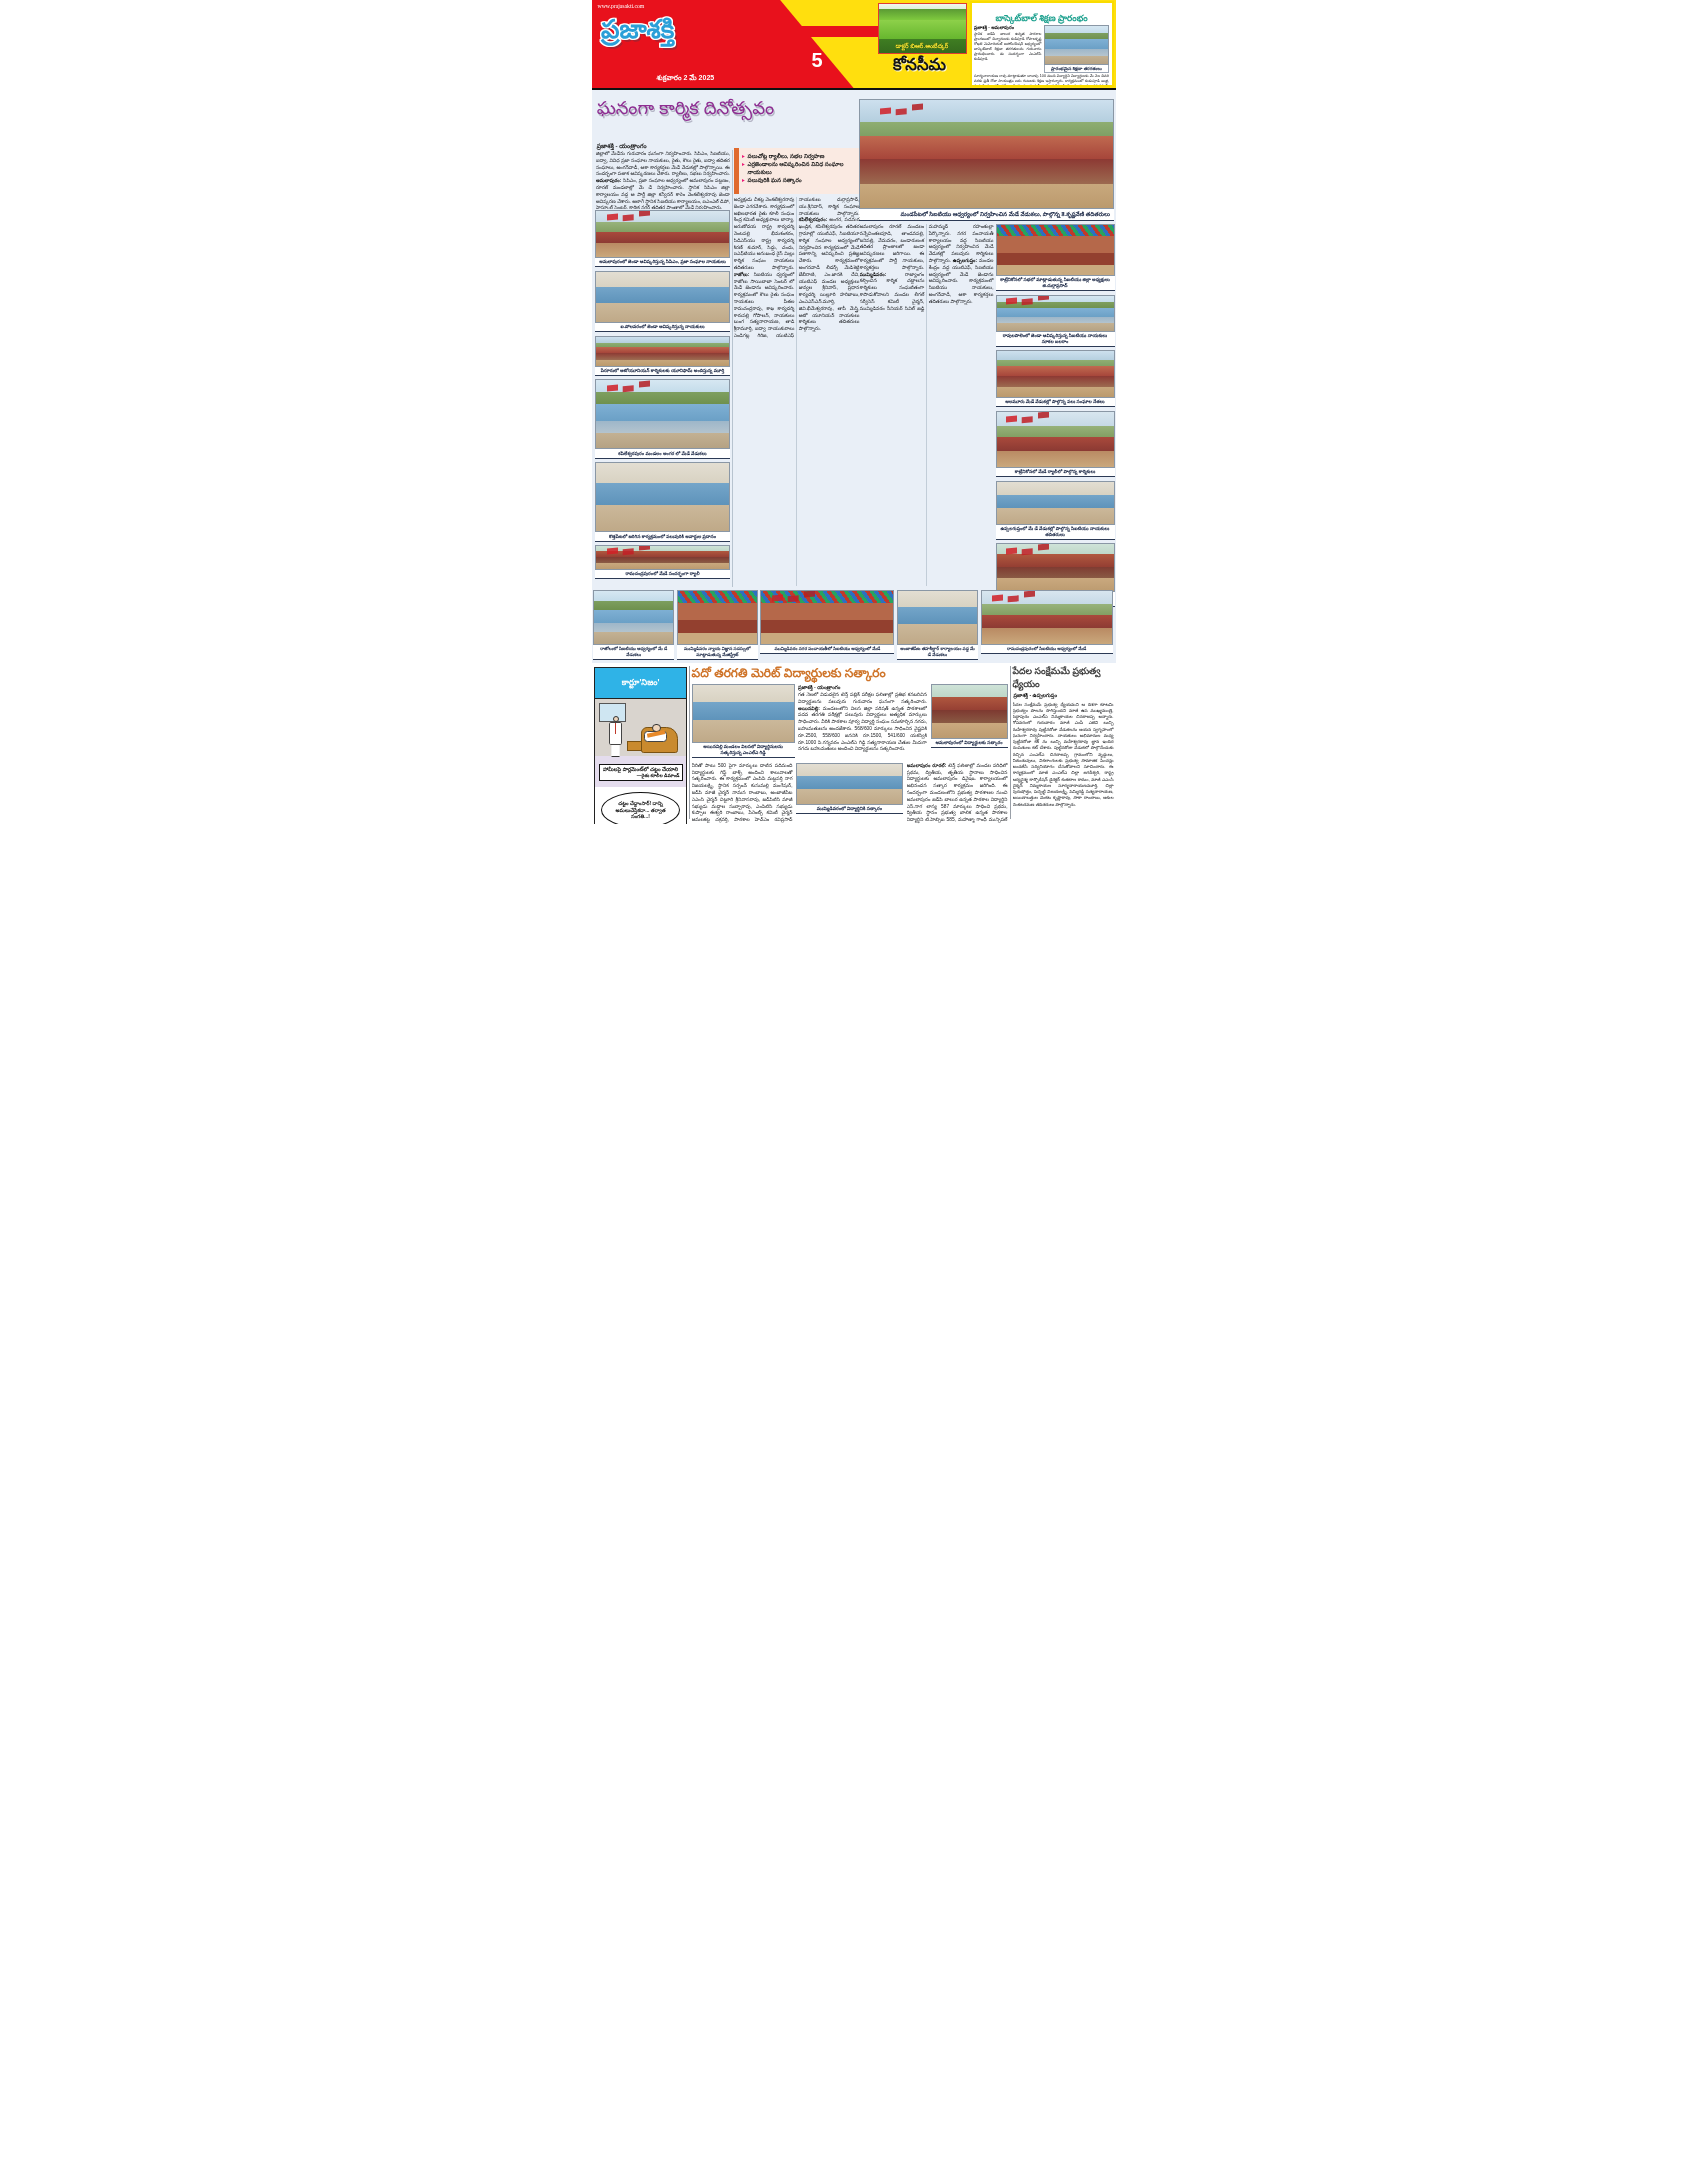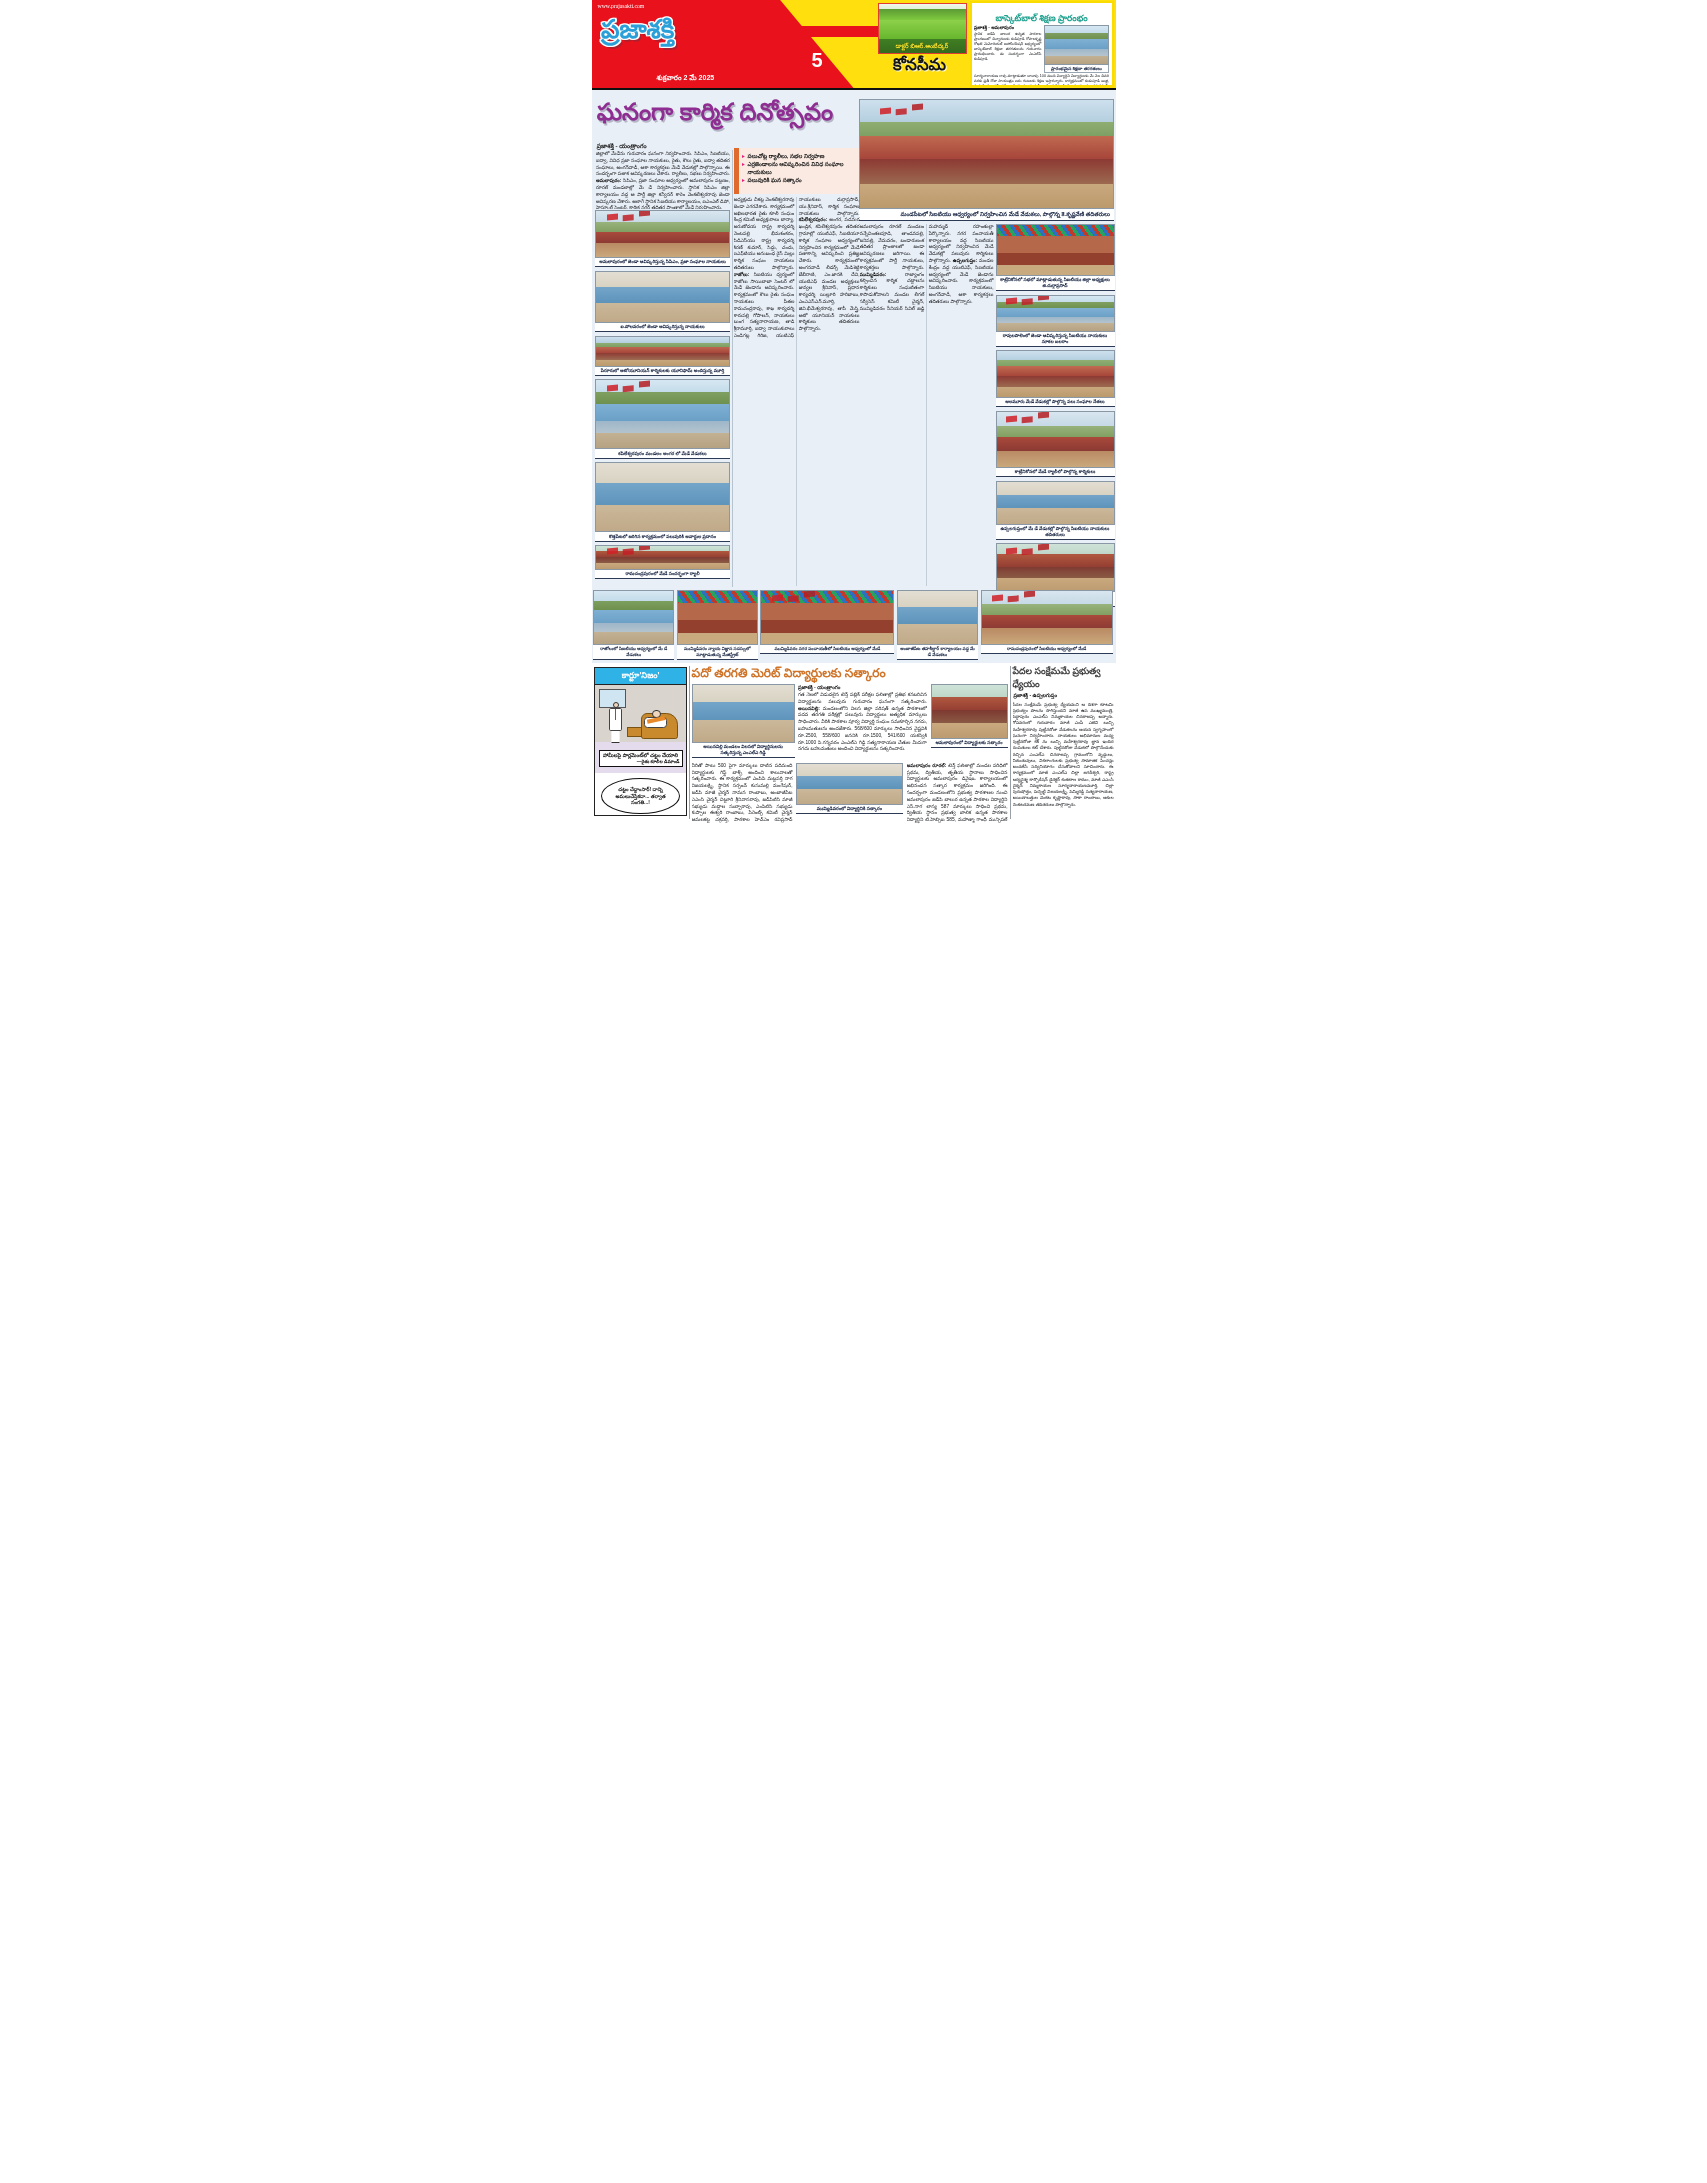--- a/index.html
+++ b/index.html
@@ -29,21 +29,21 @@
   .bb-byline { font-weight:800; font-size:4.6px; color:#111; margin-bottom:0.4px; }
   .bb-photo-wrap { width:65px; }
   .bb-photo { height:40px; }
   .bb-cap { font-size:4.4px; font-weight:800; text-align:center; color:#13203f; padding:0.4px 0; border:0.4px solid #9aa5b4; border-top:none; }
   .bb-cont { font-size:3.7px; line-height:1.35; text-align:justify; color:#16181c; margin-top:0.9px; }
 
   .black-rule { position:absolute; left:0; top:88px; width:524px; height:2.2px; background:#101010; }
 
   
   #main-bg { position:absolute; left:0; top:90px; width:524px; height:573px; background:#e9eff7; }
-  .m-headline { position:absolute; left:5.2px; top:95px; width:262px; font-size:24px; font-weight:700; color:#8e2e92; line-height:1.45;
+  .m-headline { position:absolute; left:5.2px; top:95px; width:262px; font-size:18px; font-weight:400; color:#8e2e92; line-height:1.45;
                 text-shadow:1.3px 1.7px 0 rgba(130,125,150,.5); }
   .m-byline { position:absolute; left:5.2px; top:142px; font-weight:800; font-size:6.1px; color:#1c1c1c; }
   .highlights { position:absolute; left:142px; top:148px; width:126px; height:46px; background:#faeae2; border-left:5.2px solid #e06a2e; padding:3.5px 3.5px 2.6px 3.5px; }
   .hl-item { display:flex; gap:2.6px; font-size:5.7px; font-weight:800; color:#181818; line-height:1.45; }
   .hl-marker { color:#ec1e79; }
 
   .photo { position:relative; border:0.4px solid #8a97a5; overflow:hidden; }
   .fl::before { content:""; position:absolute; left:8%; top:7%; width:11.4px; height:6.1px; background:#d21f26;
                 box-shadow:15.7px 2.2px 0 #c21f26,32px -1.3px 0 #b51d22; transform:skewY(-5deg); opacity:.85; }
   .g1 { background:linear-gradient(180deg,#cde0ee 0%,#b5cfdf 20%,#8fae72 20%,#7fa065 33%,#c06a50 33%,#a6453a 55%,#8d3a34 55%,#9c6a50 78%,#c8a87d 78%,#bb9a6d 100%); }
@@ -69,21 +69,21 @@
   .vline { position:absolute; width:0.4px; background:#b7c3cf; }
 
   .strip { position:absolute; left:1.7px; top:590px; width:520px; display:flex; gap:2.6px; }
   .strip-card { display:flex; flex-direction:column; }
   .strip-card .photo { height:55px; }
   .strip-card .cap { font-size:4.4px; }
 
   
   .bdiv { position:absolute; top:666px; height:153px; width:0.4px; background:#9aa0a8; }
   .cartoon { position:absolute; left:2.6px; top:667px; width:93px; }
-  .cartoon-head { background:#2fb3e7; border:0.9px solid #222; color:#fff; font-weight:900; font-size:8.3px; text-align:center; padding:2px 0; }
+  .cartoon-head { background:#2fb3e7; border:0.9px solid #222; color:#fff; font-weight:900; font-size:8.3px; text-align:center; padding:9px 0; }
   .cartoon-body { position:relative; border:0.9px solid #222; border-top:none; height:131px; background:#fff; overflow:hidden; }
   .c-wall { position:absolute; left:0; top:0; right:0; height:65px; background:#d9d4ce; }
   .c-floor { position:absolute; left:0; top:57px; right:0; height:31px; background:#e4dced; }
   .c-window { position:absolute; left:4.4px; top:4.4px; width:27px; height:18.3px; background:#cfe6f2; border:0.9px solid #555; }
   .c-chair { position:absolute; right:7.9px; top:28px; width:37px; height:26px; background:#c98a2e; border-radius:6.1px 11.4px 2.6px 2.6px; border:0.4px solid #7a5212; }
   .c-rest { position:absolute; right:44px; top:42px; width:15px; height:9.6px; background:#c98a2e; border:0.4px solid #7a5212; }
   .c-head { position:absolute; right:25px; top:24.5px; width:8.7px; height:8.7px; border-radius:50%; background:#f0d6bd; border:0.4px solid #333; }
   .c-bodyfig { position:absolute; right:19px; top:32px; width:23px; height:11.4px; background:#fff; border:0.4px solid #444; border-radius:3.5px; }
   .c-sash { position:absolute; right:22px; top:33px; width:17.5px; height:3.5px; background:#e88a2a; transform:rotate(-12deg); }
   .sg-head { position:absolute; left:17.5px; top:16.6px; width:6.5px; height:6.5px; border-radius:50%; background:#f0d6bd; border:0.4px solid #333; }

